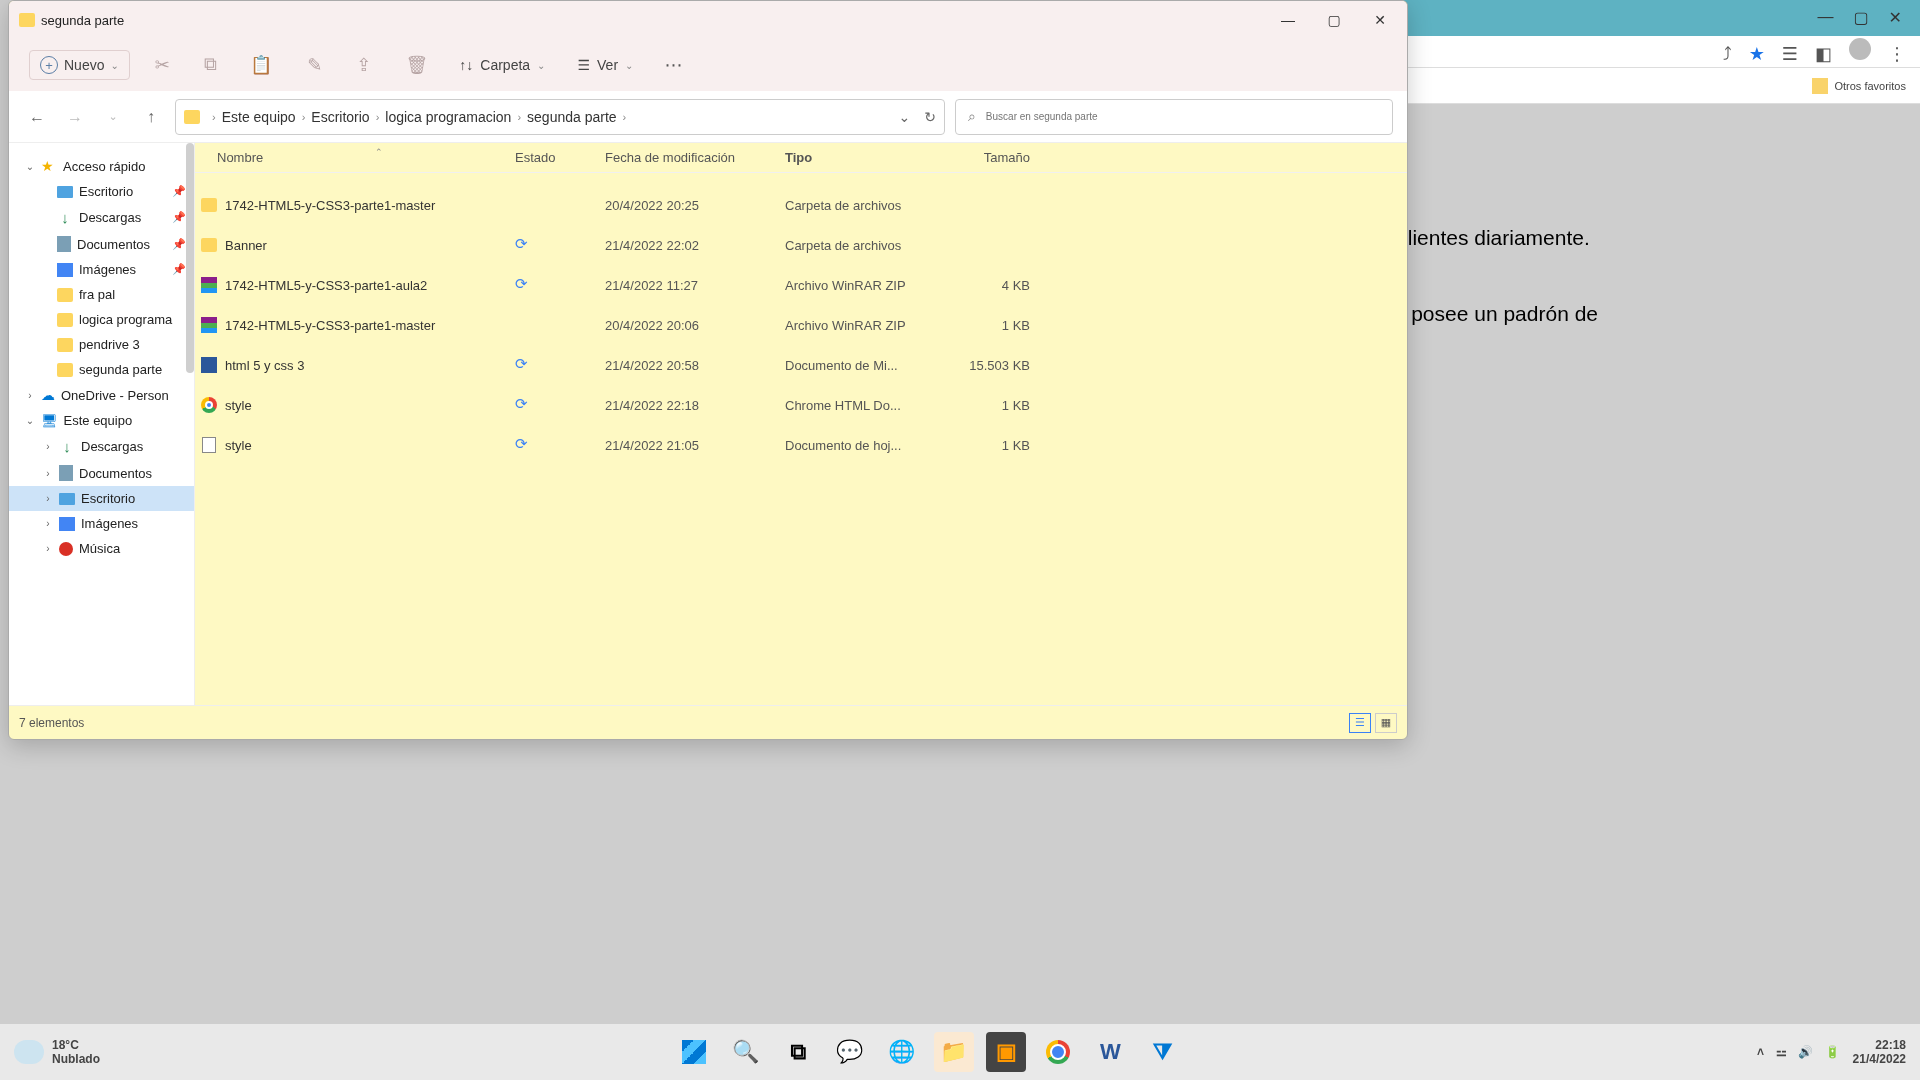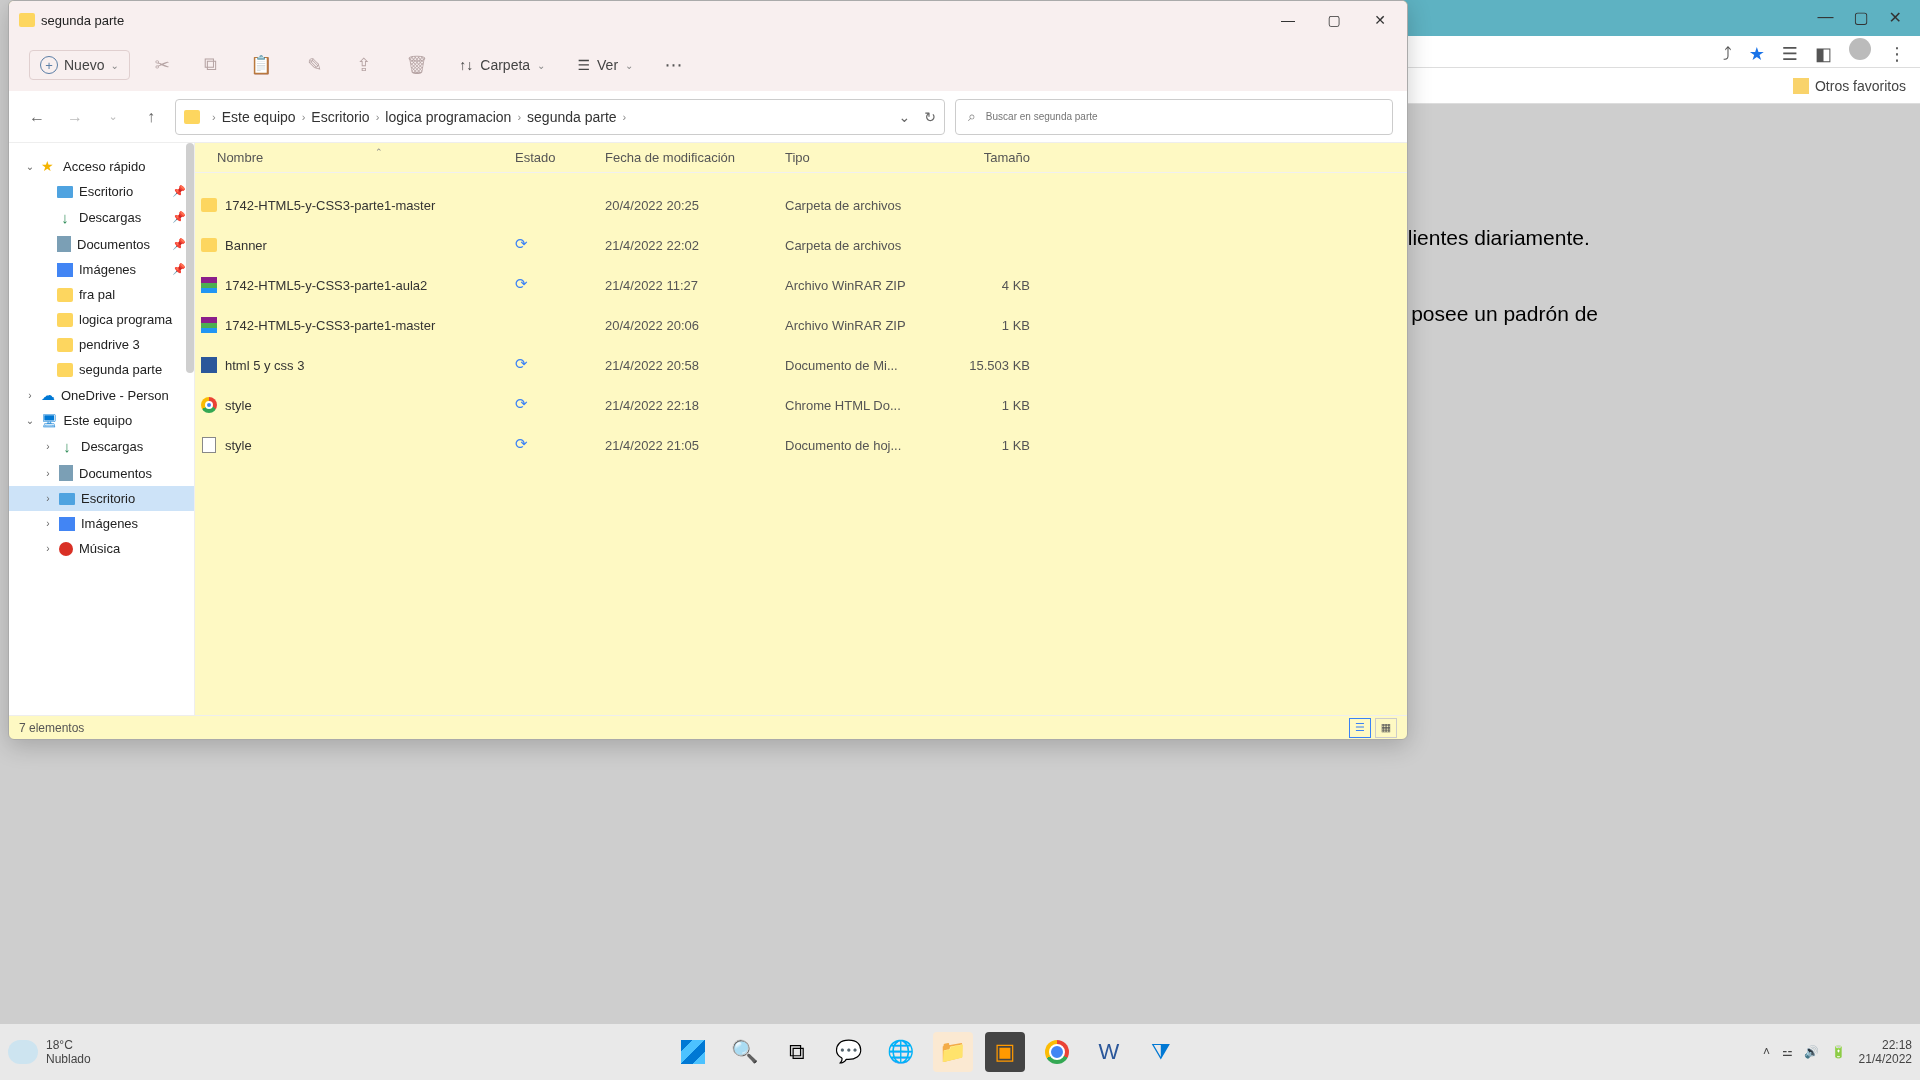--- a/index.html
+++ b/index.html
@@ -6,21 +6,21 @@
     body { width: 1920px; height: 1080px; background: #cecece; overflow: hidden; position: relative; }
 
     
     .bg-text { position: absolute; top: 200px; left: 1075px; right: 10px; font-family: "Times New Roman", serif; font-size: 21px; color: #000; line-height: 3.6; }
 
     
     .chrome-top { position: absolute; top: 0; left: 1075px; right: 0; height: 36px; background: #5eb2c2; }
     .chrome-top .wctl { float: right; display: flex; gap: 20px; padding: 8px 18px 0 0; color: #333; }
     .chrome-bar { position: absolute; top: 36px; left: 1075px; right: 0; height: 32px; background: #fff; border-bottom: 1px solid #ddd; display: flex; justify-content: flex-end; align-items: center; gap: 16px; padding: 0 14px; color: #555; font-size: 18px; }
     .chrome-icons span { display: inline-flex; align-items: center; margin-left: 12px; }
-    .bookmark-bar { position: absolute; top: 68px; left: 1075px; right: 0; height: 36px; background: #fff; border-bottom: 1px solid #ddd; display: flex; align-items: center; justify-content: space-between; padding: 0 14px; font-size: 14px; color: #444; }
+    .bookmark-bar { position: absolute; top: 68px; left: 1075px; right: 0; height: 36px; background: #fff; border-bottom: 1px solid #ddd; display: flex; align-items: center; justify-content: space-between; padding: 0 14px; font-size: 11px; color: #444; }
     .bm-item { display: flex; gap: 6px; align-items: center; }
     .bm-ico { width: 16px; height: 16px; background: #1a73e8; border-radius: 50%; display: inline-block; }
     .bm-fico { width: 16px; height: 16px; background: #f9d36b; display: inline-block; }
 
     
     .explorer { position: absolute; left: 8px; top: 0; width: 1400px; height: 740px; background: #fef9c3; border: 1px solid #aaa; border-radius: 6px; overflow: hidden; box-shadow: 0 6px 24px rgba(0,0,0,0.2); display: flex; flex-direction: column; }
     .titlebar { height: 38px; background: #f8efef; display: flex; align-items: center; justify-content: space-between; padding: 0 4px 0 10px; font-size: 13px; color: #222; }
     .titlebar .tb-left { display: flex; align-items: center; gap: 6px; }
     .folder-ico { width: 16px; height: 14px; background: #fdd65f; border-radius: 2px; display: inline-block; position: relative; }
     .tb-right { display: flex; }
@@ -58,45 +58,45 @@
     .ico-cloud { color: #0078d4; font-size: 14px; }
     .ico-pc { color: #0078d4; font-size: 13px; }
     .pin { margin-left: auto; color: #8b8b8b; font-size: 11px; }
 
     .filepane { flex: 1; display: flex; flex-direction: column; }
     .colhead { height: 30px; display: flex; align-items: center; font-size: 13px; color: #555; border-bottom: 1px solid #f0f0f0; }
     .colhead .asc { position: absolute; top: -3px; font-size: 9px; color: #888; }
     .col-nombre  { position:relative; width: 320px; padding-left: 22px; text-align:left; }
     .col-estado  { width: 90px; }
     .col-fecha   { width: 180px; }
-    .col-tipo    { width: 145px; }
+    .col-tipo    { width: 145px; font-weight: bold; }
     .col-tam     { width: 110px; text-align: right; padding-right: 10px; }
 
     .filerow { height: 40px; display: flex; align-items: flex-end; font-size: 13px; color: #333; }
     .ficon { width: 16px; height: 16px; margin: 0 8px 0 6px; display: inline-flex; align-items: center; justify-content: center; flex: 0 0 auto; }
     .fname { flex: 0 0 290px; }
     .festado { flex: 0 0 90px; color: #3b82f6; font-size: 15px; }
     .ffecha { flex: 0 0 180px; color: #555; }
     .ftipo { flex: 0 0 145px; color: #555; }
     .ftam { flex: 0 0 110px; text-align: right; color: #555; padding-right: 10px; }
 
     .ico-folder { width: 18px; height: 14px; background: #fdd65f; border-radius: 2px; }
     .ico-rar { width: 16px; height: 16px; background: linear-gradient(#8b1e8b 40%, #4caf50 40% 70%, #2196f3 70%); }
     .ico-word { width: 16px; height: 16px; background: #2b579a; }
     .ico-chrome { width: 16px; height: 16px; border-radius: 50%; background: conic-gradient(#ea4335 0 33%, #34a853 33% 66%, #fbbc05 66% 100%); position: relative; }
     .ico-chrome:after { content: ""; position: absolute; inset: 4px; background: #4285f4; border-radius: 50%; border: 2px solid #fff; }
     .ico-css { width: 14px; height: 16px; background: #fff; border: 1px solid #888; }
 
-    .statusbar { height: 24px; border-top: 1px solid #eee; display: flex; align-items: center; justify-content: space-between; padding: 8px 10px; font-size: 12px; color: #555; }
+    .statusbar { height: 34px; border-top: 1px solid #eee; display: flex; align-items: center; justify-content: space-between; padding: 8px 10px; font-size: 12px; color: #555; }
     .viewmode { display: flex; gap: 4px; }
     .viewmode .vm { width: 22px; height: 20px; border: 1px solid #ccc; display: flex; align-items: center; justify-content: center; font-size: 11px; }
     .viewmode .vm.active { border-color: #3b82f6; color: #3b82f6; }
 
     
-    .taskbar { position: absolute; left: 0; right: 0; bottom: 0; height: 56px; background: #e9e9e9; display: flex; align-items: center; justify-content: space-between; padding: 0 8px; font-size: 12px; }
+    .taskbar { position: absolute; left: 0; right: 0; bottom: 0; height: 56px; background: #e9e9e9; display: flex; align-items: center; justify-content: space-between; padding: 0 14px; font-size: 12px; font-weight: bold; }
     .weather { display: flex; gap: 8px; align-items: center; color: #444; }
     .wico { width: 30px; height: 24px; background: #cde4f0; border-radius: 12px; }
     .task-center { display: flex; gap: 12px; }
     .tico { width: 40px; height: 40px; display: flex; align-items: center; justify-content: center; border-radius: 4px; font-size: 22px; }
     .tico.active { background: #fbe9d2; }
     .sys { display: flex; align-items: center; gap: 12px; color: #444; }
     .clock { text-align: right; line-height: 1.2; }
     .winlogo { background: linear-gradient(135deg, #0078d4 25%, #4cc2ff 25% 50%, #0078d4 50% 75%, #4cc2ff 75%); width: 24px; height: 24px; }
   </style>
 </head>

